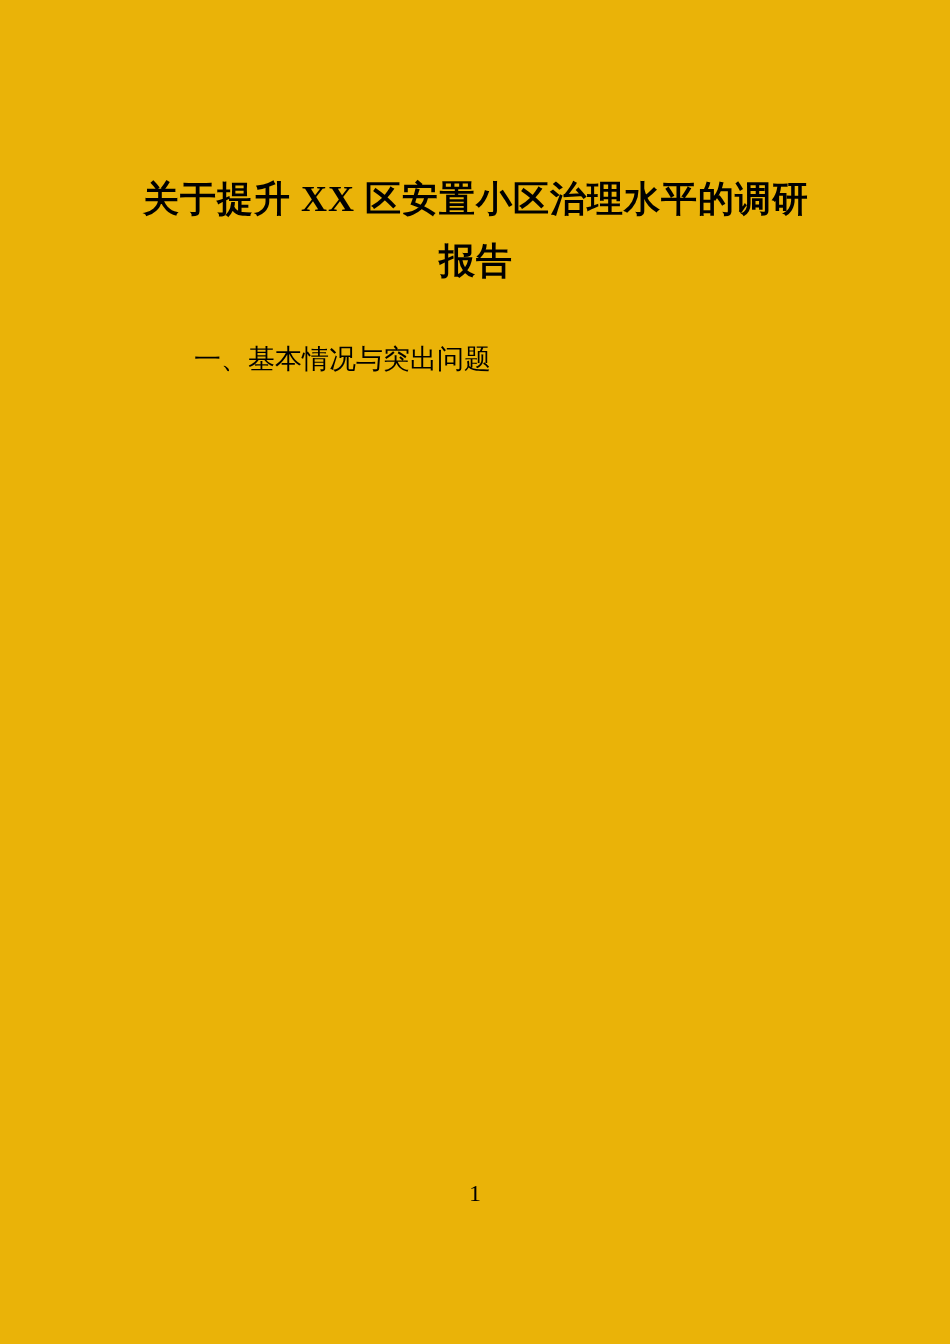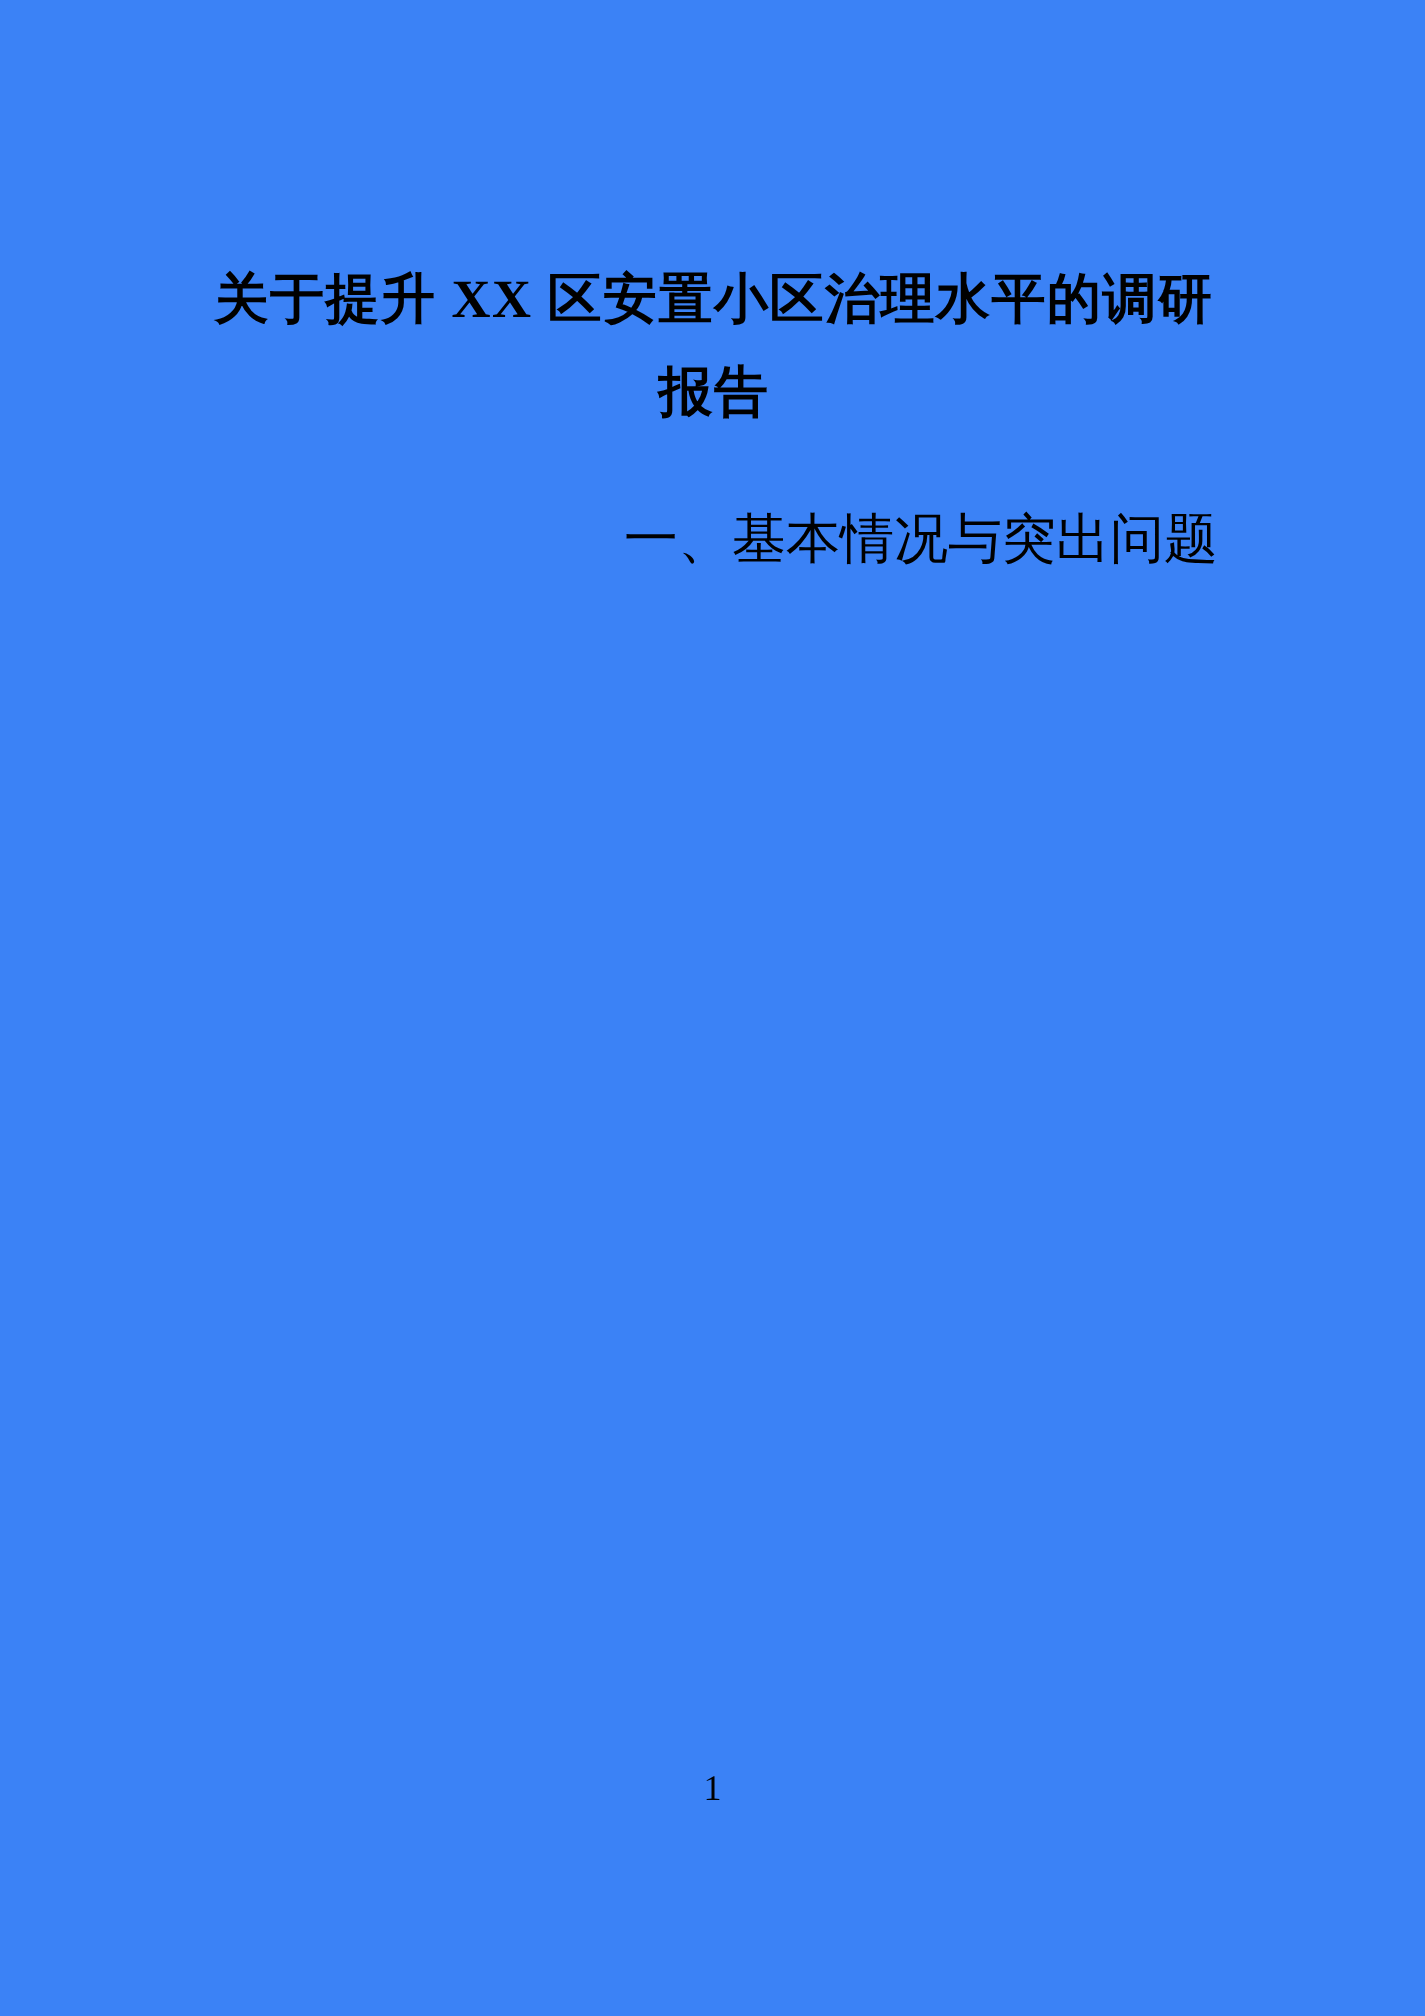--- a/index.html
+++ b/index.html
@@ -4,21 +4,21 @@
 <style>
   html, body {
     margin: 0;
     padding: 0;
     background: #ffffff;
   }
   .page {
     position: relative;
     width: 950px;
     height: 1344px;
-    background: #3b82f6;
+    background: #eab308;
     color: #000000;
     font-family: "Liberation Serif", "DejaVu Serif", serif;
     overflow: hidden;
     box-sizing: border-box;
   }
   .content {
     padding: 168px 138px 0 140px;
   }
   .doc-title {
     font-size: 36px;
@@ -31,25 +31,25 @@
   .para {
     font-size: 27px;
     line-height: 34px;
     margin: 0;
     text-indent: 54px;
     text-align: justify;
     text-justify: inter-ideograph;
     word-break: break-all;
   }
   .section-heading {
-    font-size: 36px;
+    font-size: 27px;
     line-height: 34px;
     margin: 0;
     text-indent: 54px;
-    text-align: right;
+    text-align: left;
     font-weight: normal;
   }
   .page-number {
     position: absolute;
     top: 1178px;
     left: 0;
     width: 100%;
     text-align: center;
     font-size: 24px;
     line-height: 30px;

